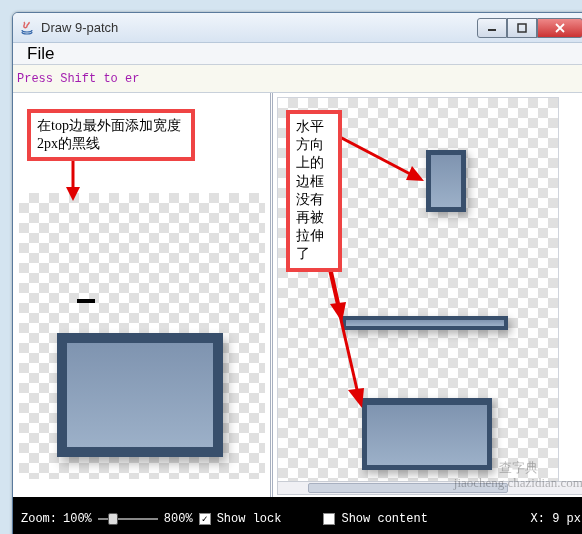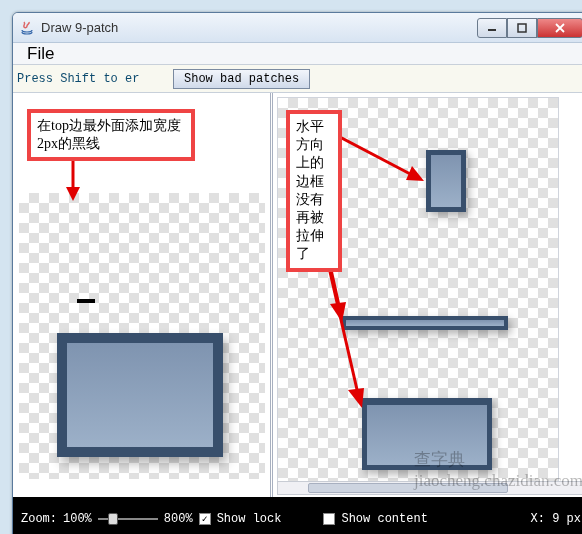--- a/index.html
+++ b/index.html
@@ -12,21 +12,21 @@
 .titlebar .title { font-size: 13px; color: #333; flex: 1; }
 .win-controls { display: flex; gap: 0; }
 .win-btn { width: 30px; height: 20px; border: 1px solid #6a7a8c; background: linear-gradient(to bottom,#f0f4fa,#d0dae8); font-size: 11px; display: flex; align-items: center; justify-content: center; cursor: pointer; }
 .win-btn.min { border-radius: 3px 0 0 3px; }
 .win-btn.close { background: linear-gradient(to bottom,#e88,#c33); color: #fff; font-weight: bold; border-radius: 0 3px 3px 0; width: 46px; }
 
 .menubar { height: 22px; background: #f4f6f9; border-bottom: 1px solid #c8d0da; padding: 0 6px; display: flex; align-items: center; font-size: 17px; }
 .menu-item { padding: 2px 8px; cursor: pointer; }
 
 .toptools { height: 28px; background: #f8f8f0; border-bottom: 1px solid #c8d0da; display: flex; align-items: center; padding: 2px 4px; gap: 6px; font-family: "Courier New", monospace; font-size: 12px; }
-.hint { color: #0c4a6e; white-space: nowrap; overflow: hidden; width: 150px; }
+.hint { color: #a21caf; white-space: nowrap; overflow: hidden; width: 150px; }
 .toggle-btn { border: 1px solid #7a8aa0; background: linear-gradient(to bottom,#f2f5fb,#d0daea); padding: 2px 10px; font-family: "Courier New", monospace; font-size: 12px; cursor: pointer; }
 
 .workspace { flex: 1; display: flex; position: relative; overflow: hidden; background: #fff; }
 .pane { position: relative; overflow: hidden; }
 .pane.left { width: 260px; border-right: 3px double #a8b0c0; }
 .pane.right { flex: 1; }
 
 .checker { position: absolute; background-image:
   linear-gradient(45deg,#e0e0e0 25%,transparent 25%,transparent 75%,#e0e0e0 75%),
   linear-gradient(45deg,#e0e0e0 25%,#fff 25%,#fff 75%,#e0e0e0 75%);
@@ -54,21 +54,21 @@
 
 .bottombar { height: 44px; background: #000; color: #fff; font-family: "Courier New", monospace; font-size: 12px; display: flex; flex-direction: column; justify-content: center; padding: 2px 8px; gap: 12px; }
 .brow { display: flex; align-items: center; gap: 6px; height: 18px; }
 .brow .lbl { white-space: nowrap; }
 .slider-track { position: relative; width: 60px; height: 12px; }
 .slider-track .line { position: absolute; left: 0; right: 0; top: 5px; height: 2px; background: #888; }
 .slider-track .knob { position: absolute; top: 0; width: 10px; height: 12px; background: #ddd; border: 1px solid #555; border-radius: 2px; }
 .cb { width: 12px; height: 12px; border: 1px solid #888; background: #fff; display: inline-flex; align-items: center; justify-content: center; font-size: 10px; color: #000; }
 .coord { margin-left: auto; }
 
-.watermark { position: absolute; right: 6px; bottom: 50px; font-size: 17px; color: rgba(0,0,0,0.28); text-align: left; line-height: 1.2; z-index: 60; font-family: "SimSun"; }
+.watermark { position: absolute; right: 6px; bottom: 50px; font-size: 13px; color: rgba(0,0,0,0.28); text-align: center; line-height: 1.2; z-index: 60; font-family: "SimSun"; }
 </style>
 </head>
 <body>
 
 <div class="window">
 
   <div class="titlebar">
     <span class="java-icon">
       <svg width="16" height="16" viewBox="0 0 16 16">
           <path d="M5 2c2 2-1 3 0 5 1 1 3 1 3-1 0-2 3-2 2-4" stroke="#d66" fill="none" stroke-width="1.5"></path>
@@ -95,21 +95,20 @@
       </div>
     </div>
   </div>
 
   <div class="menubar">
     <span class="menu-item">File</span>
   </div>
 
   <div class="toptools">
     <span class="hint">Press Shift to er</span>
-    <button class="toggle-btn">Show bad patches</button>
   </div>
 
   <div class="workspace">
 
     <div class="pane left">
       <div class="annot left-a">在top边最外面添加宽度2px的黑线</div>
       <svg class="arrow" style="left:48px;top:60px;width:30px;height:50px">
         <line x1="12" y1="0" x2="12" y2="38" stroke="#e00000" stroke-width="3"></line>
         <polygon points="12,48 5,34 19,34" fill="#e00000"></polygon>
       </svg>

